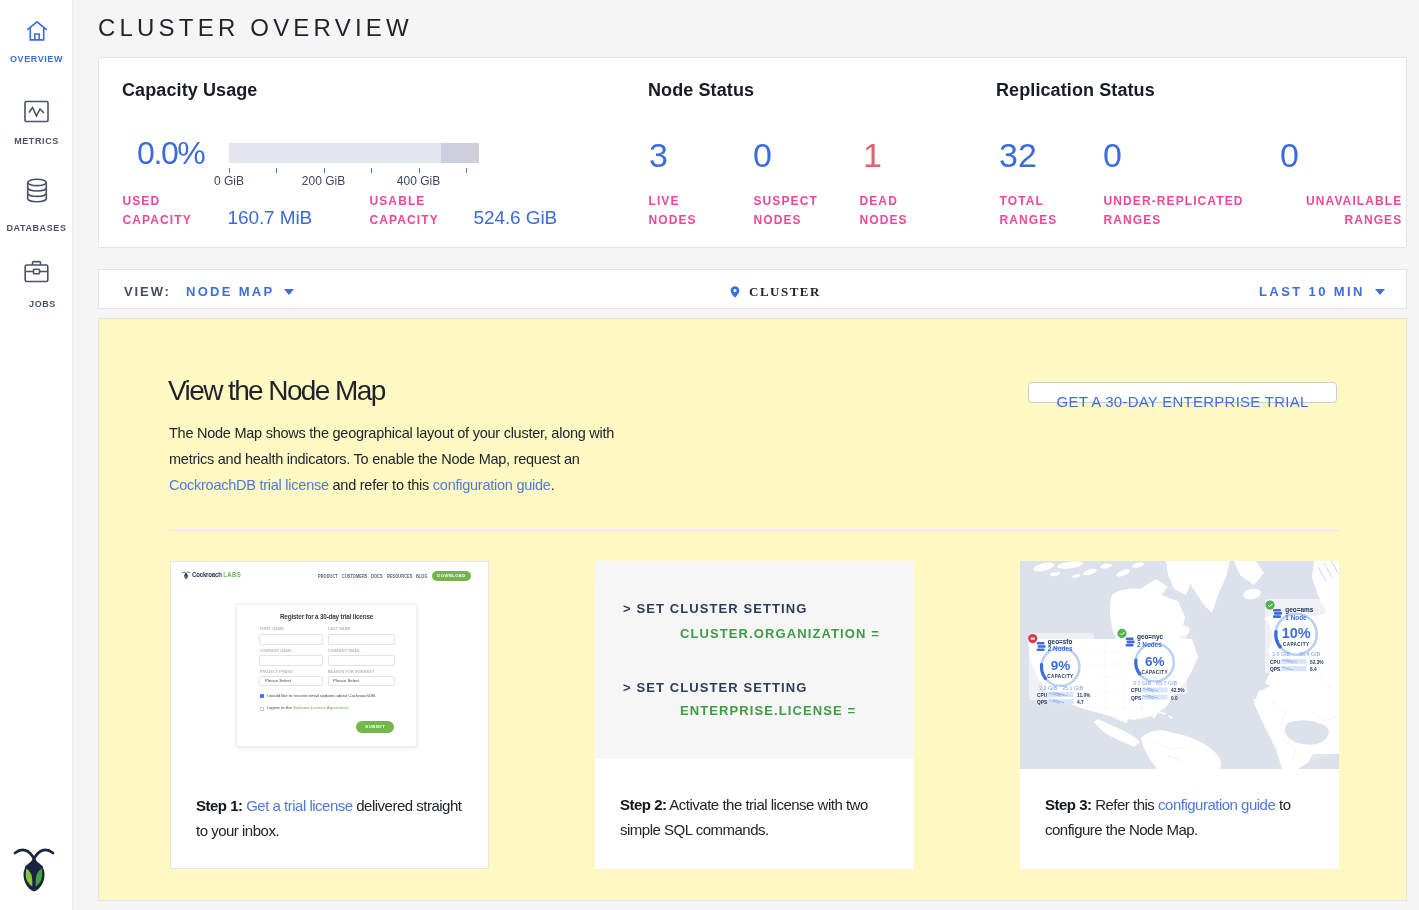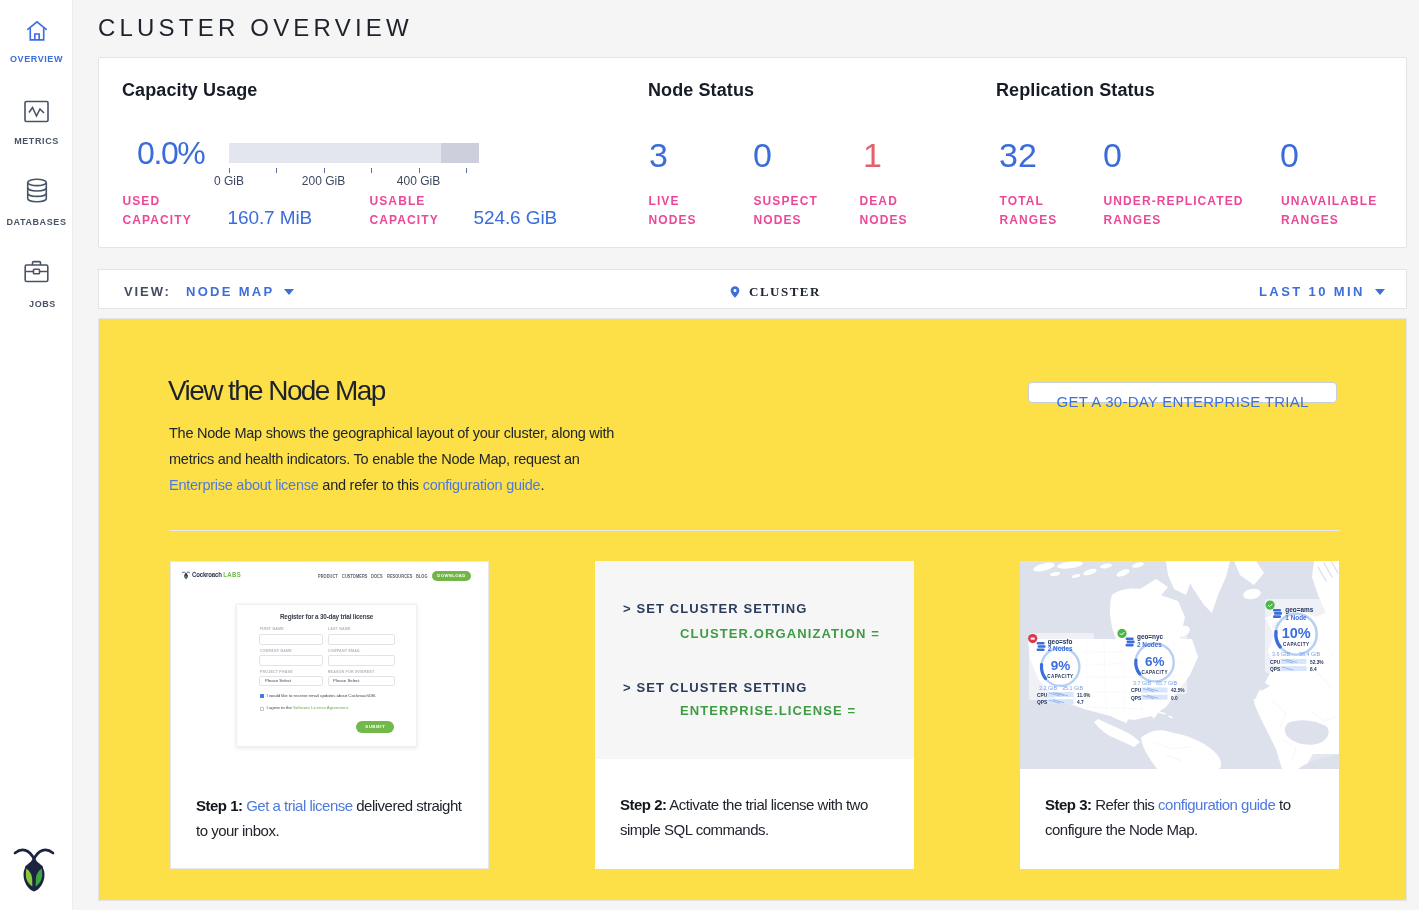--- a/index.html
+++ b/index.html
@@ -30,21 +30,21 @@
 .tick { position:absolute; top:109.5px; width:1px; height:5px; background:#5f6f9b; }
 .ticklab { position:absolute; top:116px; width:60px; text-align:center; font-size:12px; color:#3d475f; }
 
 
 .toolbar { position:absolute; left:98px; top:269px; width:1309px; height:40px; background:#fff; border:1px solid #e4e4e6; }
 .tb { position:absolute; font-size:13px; letter-spacing:1.9px; color:#444d5f; font-weight:bold; }
 .tb.blue { color:#3d6edb; letter-spacing:2.3px; }
 .caret { display:inline-block; width:0; height:0; border-left:5px solid transparent; border-right:5px solid transparent; border-top:6px solid #3d6edb; vertical-align:middle; margin-left:10px; margin-top:-2px; }
 
 
-.panel { position:absolute; left:98px; top:318px; width:1309px; height:583px; background:#fde047; border:1px solid #e4e4e6; }
+.panel { position:absolute; left:98px; top:318px; width:1309px; height:583px; background:#fef9c3; border:1px solid #e4e4e6; }
 .panel h2 { position:absolute; left:69px; top:56px; font-size:28px; font-weight:400; letter-spacing:-1.6px; color:#1e222c; }
 .panel .desc { position:absolute; left:70px; top:101px; font-size:14.5px; letter-spacing:-0.25px; line-height:26px; color:#20252e; }
 a.lnk { color:#4e79dd; text-decoration:none; }
 .trialbtn { position:absolute; left:929px; top:63px; width:309px; height:21px; border:1px solid #c6cedb; border-radius:4px; background:#fff; color:#3e70dd; font-size:15px; letter-spacing:0.25px; text-align:center; line-height:37px; }
 .hrule { position:absolute; left:70px; top:211px; width:1171px; height:1px; background:#e9eaee; }
 
 
 .card { position:absolute; top:242px; width:319px; height:308px; background:#fff; }
 .card.b { border:1px solid #e5e7eb; }
 .caption { position:absolute; left:25px; top:231px; font-size:15px; line-height:25px; letter-spacing:-0.5px; color:#20252e; white-space:nowrap; }
@@ -93,21 +93,21 @@
     </svg>
     <span style="margin-top:13px;">METRICS</span>
   </div>
   <div class="nav-item" style="top:178px;">
     <svg width="22" height="25" viewBox="0 0 22 25" fill="none" stroke="#485367" stroke-width="1.6">
       <ellipse cx="11" cy="4.4" rx="9.3" ry="3.2"></ellipse>
       <path d="M1.7 4.4 V20.6 C1.7 22.4 5.8 23.8 11 23.8 C16.2 23.8 20.3 22.4 20.3 20.6 V4.4"></path>
       <path d="M1.7 9.8 C1.7 11.6 5.8 13 11 13 C16.2 13 20.3 11.6 20.3 9.8"></path>
       <path d="M1.7 15.2 C1.7 17 5.8 18.4 11 18.4 C16.2 18.4 20.3 17 20.3 15.2"></path>
     </svg>
-    <span style="margin-top:14px;">DATABASES</span>
+    <span style="margin-top:20px;">DATABASES</span>
   </div>
   <div class="nav-item" style="top:259px;">
     <svg width="25" height="24" viewBox="0 0 25 24" fill="none" stroke="#485367" stroke-width="1.6">
       <rect x="1.2" y="6" width="22.6" height="16.5" rx="1.5"></rect>
       <path d="M8.5 6 V3.8 C8.5 3.1 9 2.6 9.7 2.6 H15.3 C16 2.6 16.5 3.1 16.5 3.8 V6"></path>
       <path d="M1.2 12.5 H9.5 M15.5 12.5 H23.8"></path>
       <rect x="9.5" y="10.2" width="6" height="4.6" rx="0.8"></rect>
     </svg>
     <span style="margin-top:16px;padding-left:12px;">JOBS</span>
   </div>
@@ -149,36 +149,36 @@
   <div class="collabel" style="left:549.5px; top:134px;">LIVE<br>NODES</div>
   <div class="collabel" style="left:654.5px; top:134px;">SUSPECT<br>NODES</div>
   <div class="collabel" style="left:760.5px; top:134px;">DEAD<br>NODES</div>
 
   <div class="sec-h" style="left:897px; top:22px;">Replication Status</div>
   <div class="bignum" style="left:900px; top:80px;">32</div>
   <div class="bignum" style="left:1004px; top:80px;">0</div>
   <div class="bignum" style="left:1181px; top:80px;">0</div>
   <div class="collabel" style="left:900.5px; top:134px;">TOTAL<br>RANGES</div>
   <div class="collabel" style="left:1004.5px; top:134px;">UNDER-REPLICATED<br>RANGES</div>
-  <div class="collabel" style="left:1182px; top:134px;">UNAVAILABLE<br>RANGES</div>
+  <div class="collabel" style="left:1207px; top:134px;text-align:right;">UNAVAILABLE<br>RANGES</div>
 </section>
 
 <div class="toolbar">
   <span class="tb" style="left:25px; top:14px;">VIEW:</span>
   <span class="tb blue" style="left:87px; top:14px;">NODE MAP<i class="caret"></i></span>
   <svg width="14" height="16" viewBox="0 0 24 24" style="position:absolute; left:629px; top:13.5px;" fill="#3d6edb">
     <path d="M12 2 C7.9 2 4.5 5.4 4.5 9.5 C4.5 14.8 12 22 12 22 C12 22 19.5 14.8 19.5 9.5 C19.5 5.4 16.1 2 12 2 Z M12 12.2 C10.5 12.2 9.3 11 9.3 9.5 C9.3 8 10.5 6.8 12 6.8 C13.5 6.8 14.7 8 14.7 9.5 C14.7 11 13.5 12.2 12 12.2 Z"></path>
   </svg>
   <span class="tb" style="left:650px; top:14px; letter-spacing:1.5px; color:#20252e;font-family:Liberation Serif, serif;">CLUSTER</span>
   <span class="tb blue" style="left:1160px; top:14px; letter-spacing:2.4px;">LAST 10 MIN<i class="caret"></i></span>
 </div>
 
 <div class="panel">
   <h2>View the Node Map</h2>
-  <div class="desc">The Node Map shows the geographical layout of your cluster, along with<br>metrics and health indicators. To enable the Node Map, request an<br><a class="lnk" href="#">Enterprise about license</a> and refer to this <a class="lnk" href="#">configuration guide</a>.</div>
+  <div class="desc">The Node Map shows the geographical layout of your cluster, along with<br>metrics and health indicators. To enable the Node Map, request an<br><a class="lnk" href="#">CockroachDB trial license</a> and refer to this <a class="lnk" href="#">configuration guide</a>.</div>
   <div class="trialbtn">GET A 30-DAY ENTERPRISE TRIAL</div>
   <div class="hrule"></div>
 
   <div class="card b" style="left:71px;">
     <div class="minisite">
       <svg width="8" height="11" viewBox="0 0 42 48" style="position:absolute; left:11px; top:7.5px;" fill="none">
         <path d="M2 9 C9 3.5 17 5.5 21 15" stroke="#26324c" stroke-width="4" stroke-linecap="round"></path>
         <path d="M40 9 C33 3.5 25 5.5 21 15" stroke="#26324c" stroke-width="4" stroke-linecap="round"></path>
         <path d="M21 13 C14.5 15.5 11 20.5 11 27 C11 34 15.5 40.5 21 42.5 C26.5 40.5 31 34 31 27 C31 20.5 27.5 15.5 21 13 Z" fill="#26324c"></path>
         <path d="M15 22 C17.5 24 19.5 27 19.5 31 L19.5 38 C16 36 14 32.5 14 28 C14 25.7 14.3 23.6 15 22 Z" fill="#8dc63f"></path>

